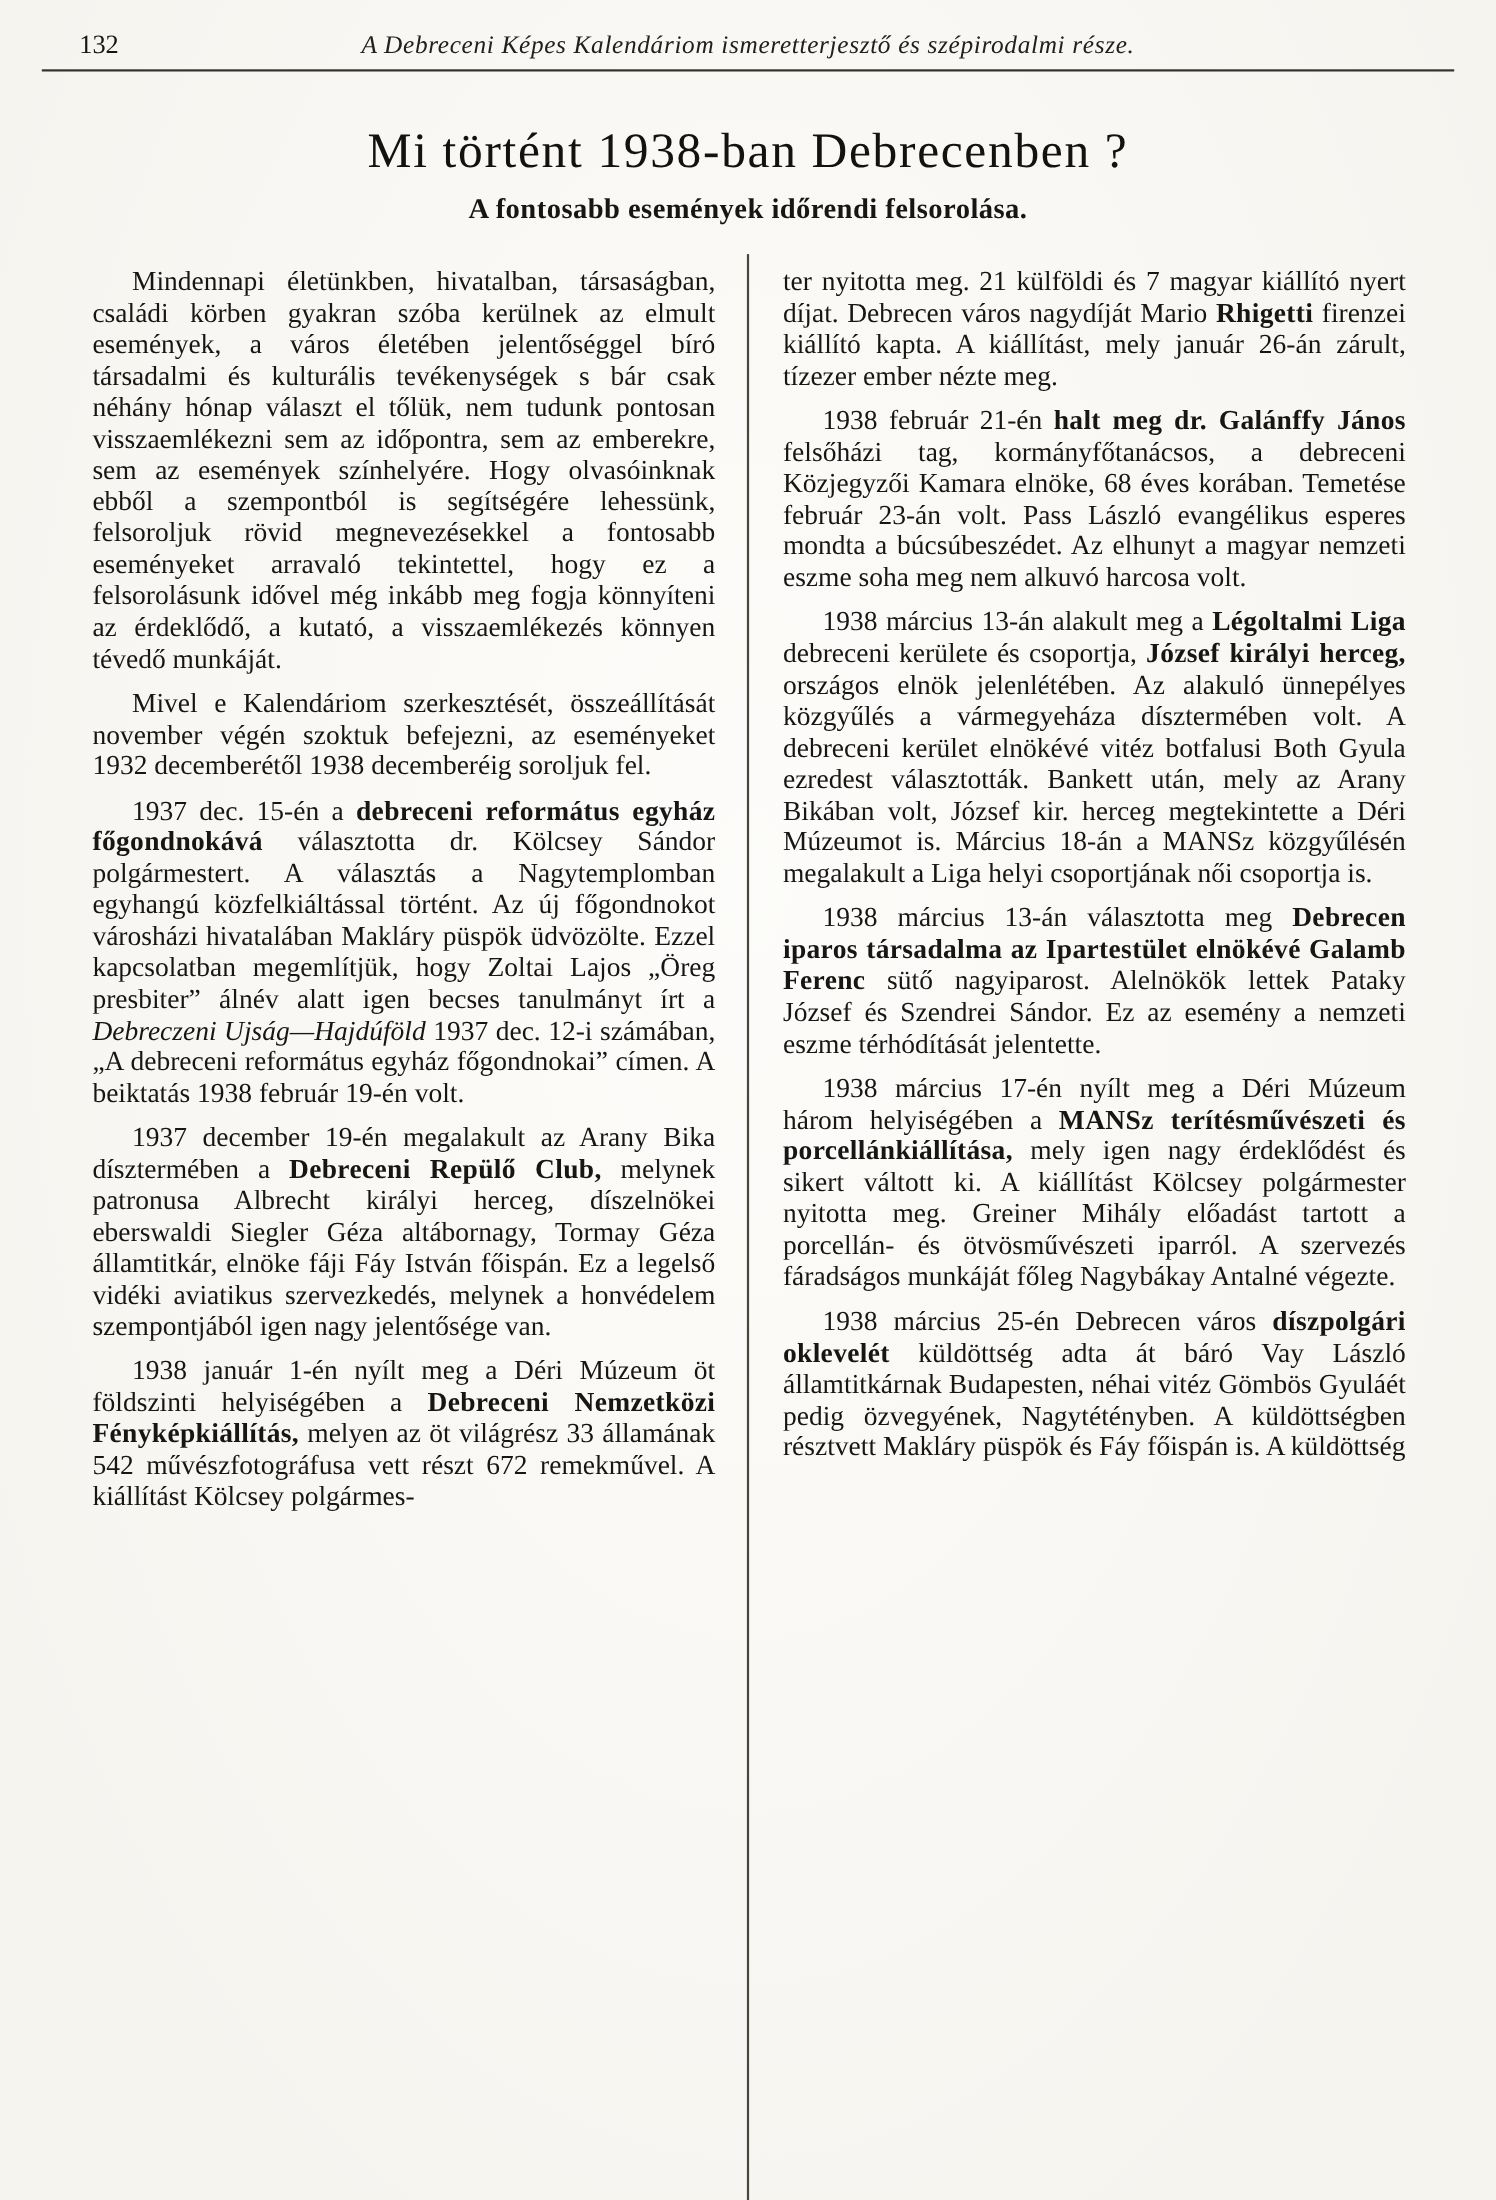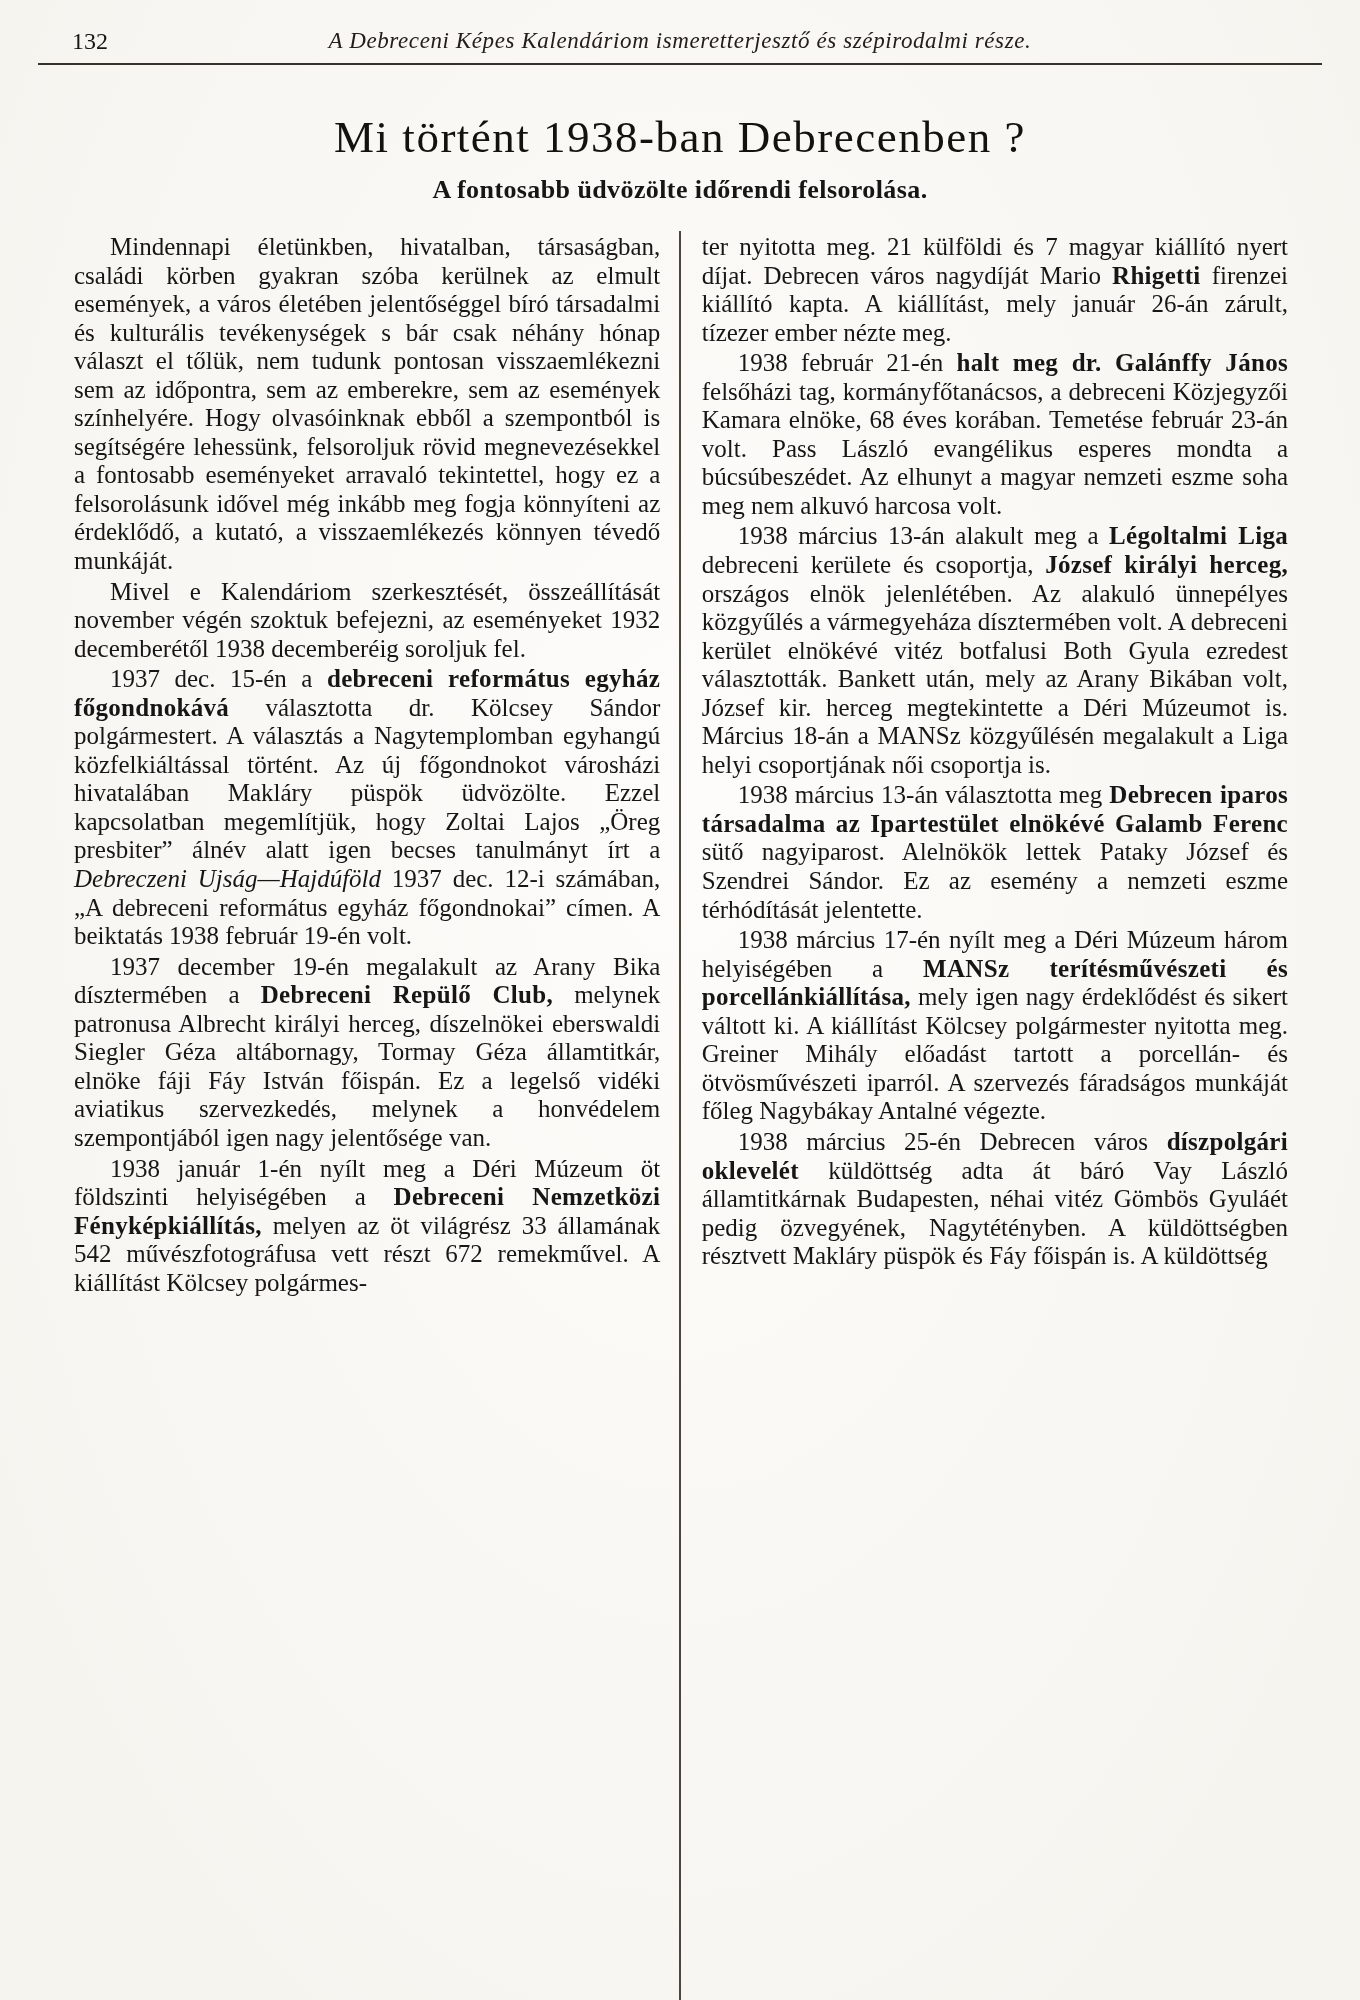--- a/index.html
+++ b/index.html
@@ -73,40 +73,40 @@
     text-align: justify;
     overflow: hidden;
   }
   .col.left  { padding-right: 17px; }
   .col.right { padding-left: 19px; }
   .col-divider {
     width: 1.5px;
     background: #4a453d;
     flex: 0 0 auto;
   }
-  p.para { margin: 2px; text-indent: 36px; font-family: Liberation Serif, serif; }
+  p.para { margin: 12px; text-indent: 36px; font-family: Liberation Serif, serif; }
   p.para.no-indent { text-indent: 0; }
   .b { font-weight: bold; letter-spacing: 0.3px; }
   .i { font-style: italic; }
 </style>
 </head>
 <body>
 
 <div class="scan-page">
 
   <header class="running-header">
     <span class="page-number">132</span>
     <span class="header-title">A Debreceni Képes Kalendáriom ismeretterjesztő és szépirodalmi része.</span>
   </header>
 
   <hr class="head-rule">
 
   <h1 class="article-title">Mi történt 1938-ban Debrecenben ?</h1>
 
-  <h2 class="article-subtitle">A fontosabb üdvözölte időrendi felsorolása.</h2>
+  <h2 class="article-subtitle">A fontosabb események időrendi felsorolása.</h2>
 
   <div class="columns">
     <div class="col left">
         <p class="para"><span class="">Mindennapi életünkben, hivatalban, társaságban, családi körben gyakran szóba kerülnek az elmult események, a város életében jelentőséggel bíró társadalmi és kulturális tevékenységek s bár csak néhány hónap választ el tőlük, nem tudunk pontosan visszaemlékezni sem az időpontra, sem az emberekre, sem az események színhelyére. Hogy olvasóinknak ebből a szempontból is segítségére lehessünk, felsoroljuk rövid megnevezésekkel a fontosabb eseményeket arravaló tekintettel, hogy ez a felsorolásunk idővel még inkább meg fogja könnyíteni az érdeklődő, a kutató, a visszaemlékezés könnyen tévedő munkáját.</span></p>
         <p class="para"><span class="">Mivel e Kalendáriom szerkesztését, összeállítását november végén szoktuk befejezni, az eseményeket 1932 decemberétől 1938 decemberéig soroljuk fel.</span></p>
         <p class="para"><span class="">1937 dec. 15-én a </span><span class="b">debreceni református egyház főgondnokává</span><span class=""> választotta dr. Kölcsey Sándor polgármestert. A választás a Nagytemplomban egyhangú közfelkiáltással történt. Az új főgondnokot városházi hivatalában Makláry püspök üdvözölte. Ezzel kapcsolatban megemlítjük, hogy Zoltai Lajos „Öreg presbiter” álnév alatt igen becses tanulmányt írt a </span><span class="i">Debreczeni Ujság—Hajdúföld</span><span class=""> 1937 dec. 12-i számában, „A debreceni református egyház főgondnokai” címen. A beiktatás 1938 február 19-én volt.</span></p>
         <p class="para"><span class="">1937 december 19-én megalakult az Arany Bika dísztermében a </span><span class="b">Debreceni Repülő Club,</span><span class=""> melynek patronusa Albrecht királyi herceg, díszelnökei eberswaldi Siegler Géza altábornagy, Tormay Géza államtitkár, elnöke fáji Fáy István főispán. Ez a legelső vidéki aviatikus szervezkedés, melynek a honvédelem szempontjából igen nagy jelentősége van.</span></p>
         <p class="para"><span class="">1938 január 1-én nyílt meg a Déri Múzeum öt földszinti helyiségében a </span><span class="b">Debreceni Nemzetközi Fényképkiállítás,</span><span class=""> melyen az öt világrész 33 államának 542 művészfotográfusa vett részt 672 remekművel. A kiállítást Kölcsey polgármes-</span></p>
       </div>
     <div class="col-divider"></div>

